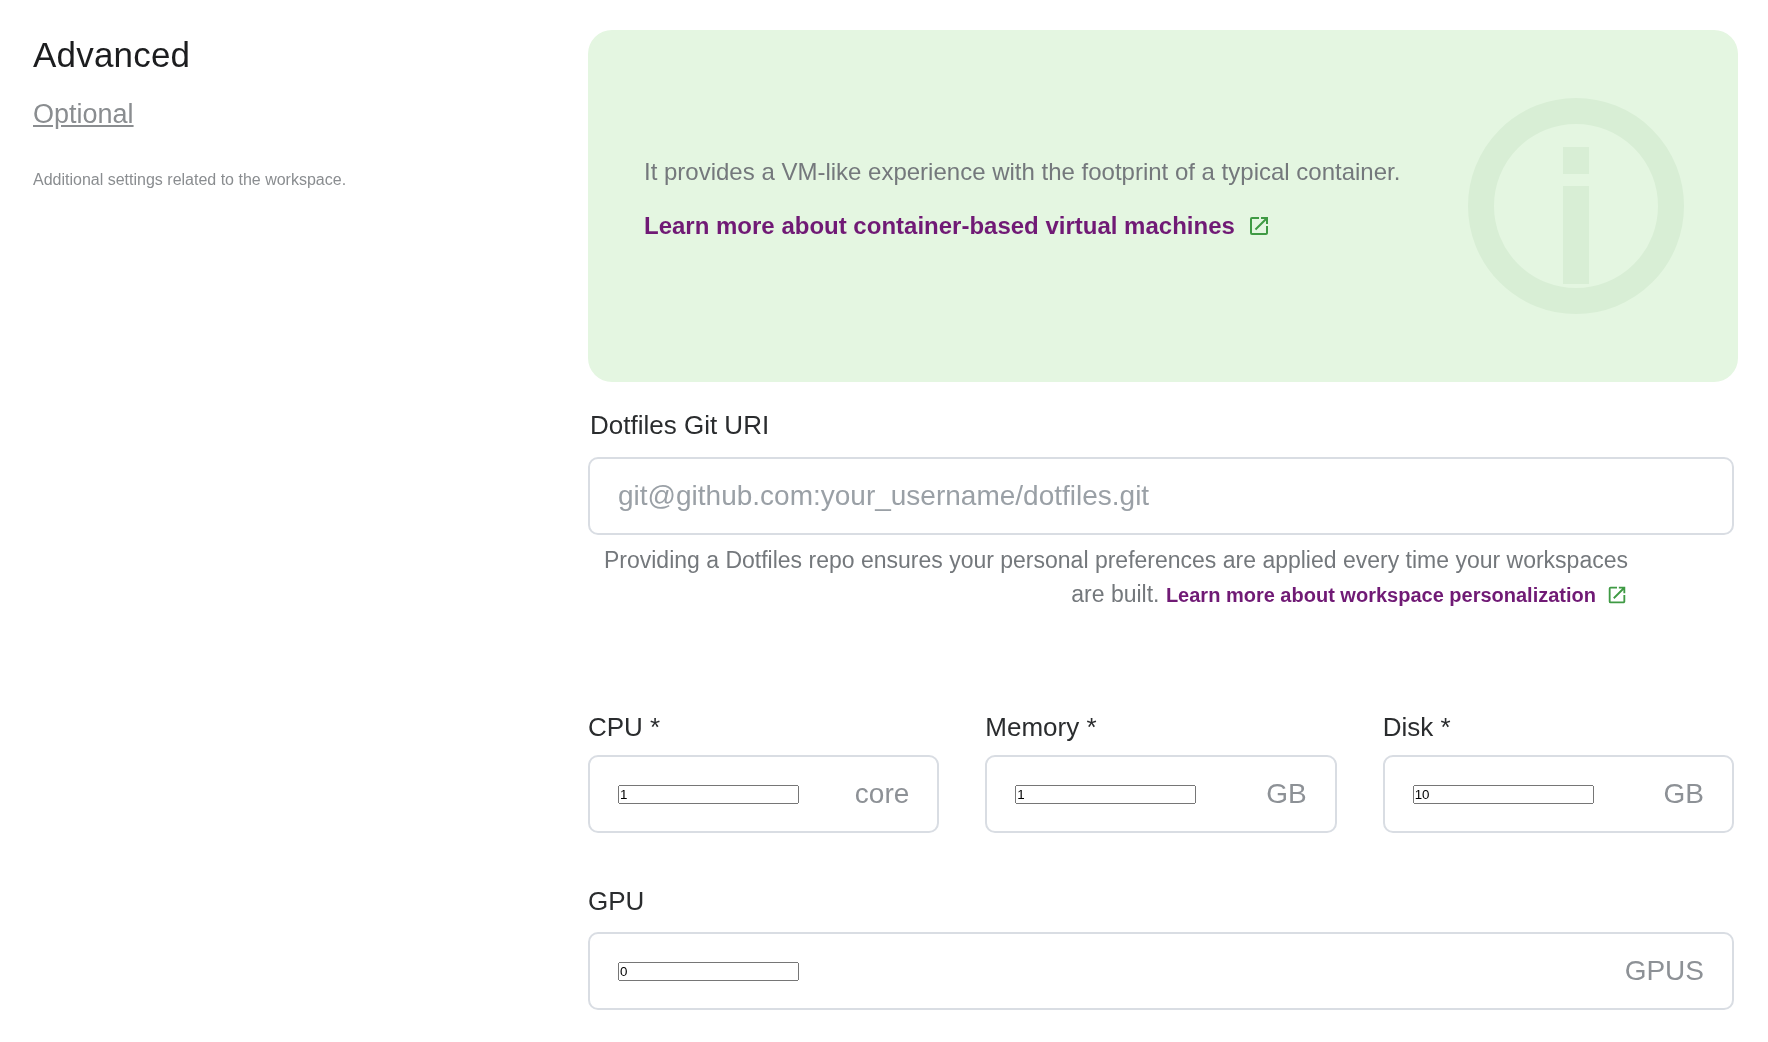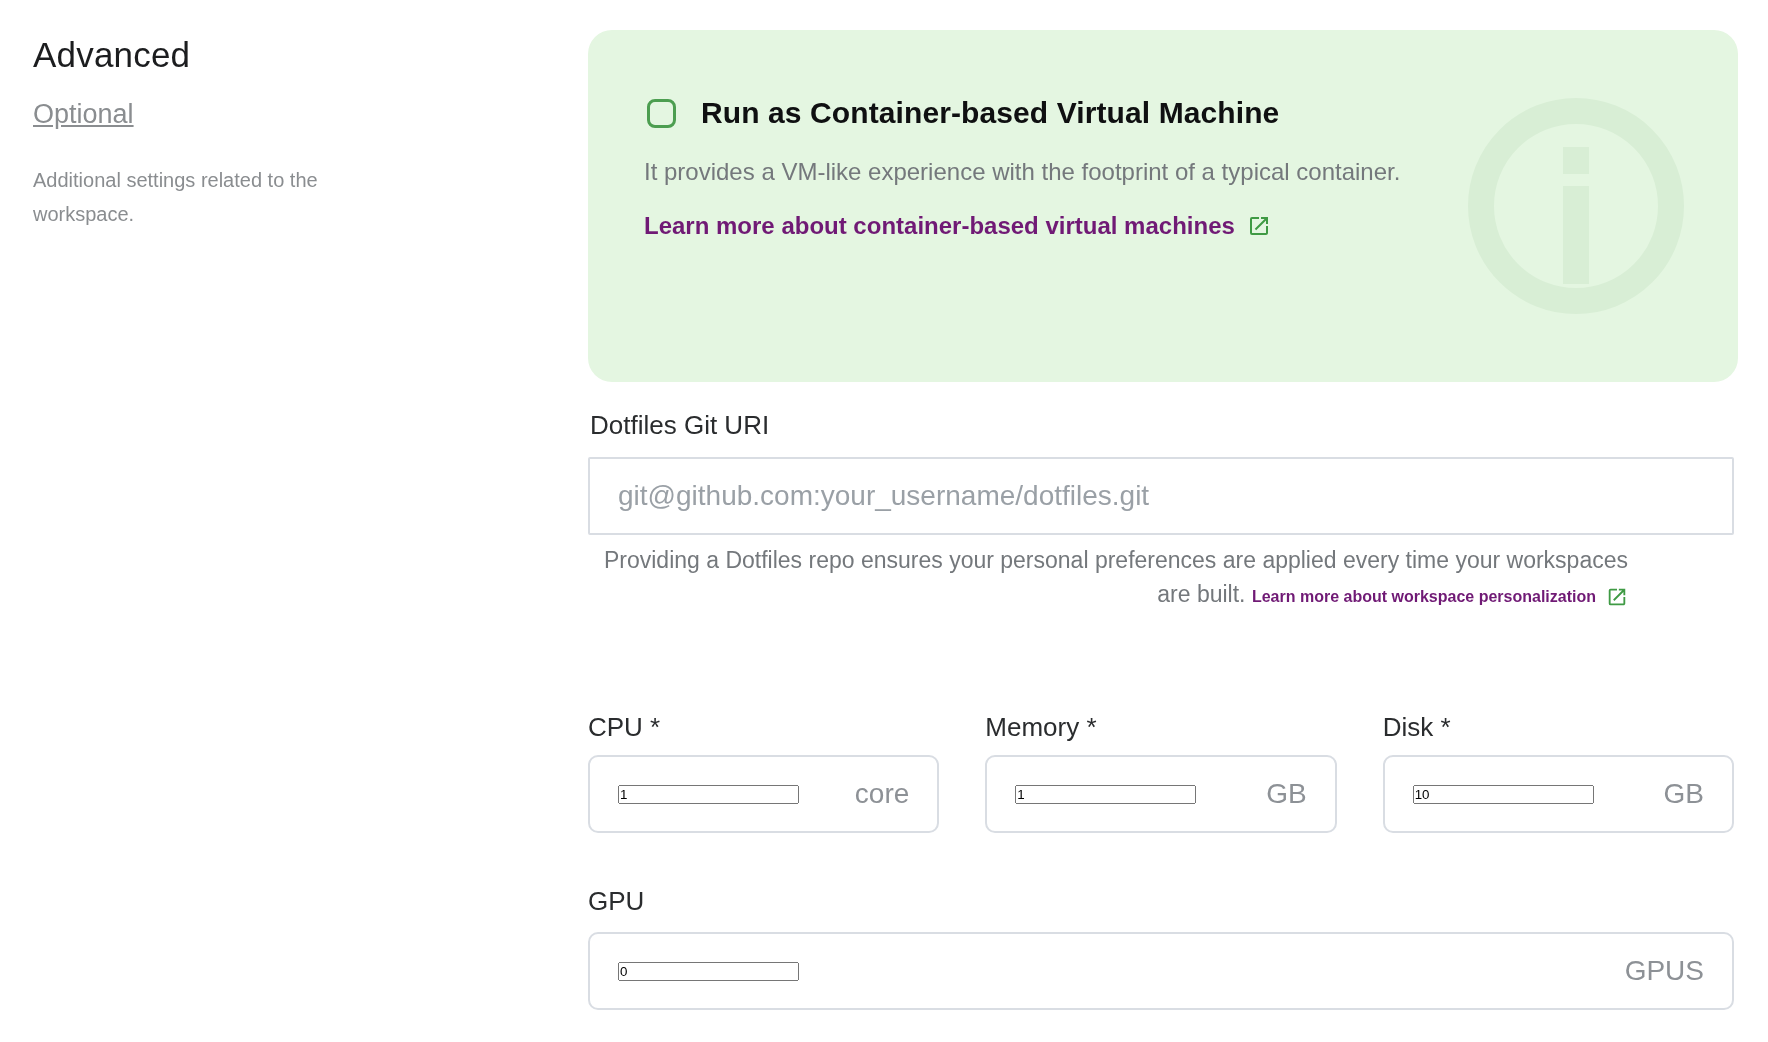--- a/index.html
+++ b/index.html
@@ -34,21 +34,21 @@
     margin-top: 20px;
     font-size: 27px;
     font-weight: 400;
     line-height: 34px;
     color: #8a8d90;
     text-decoration: underline;
   }
   .sidebar .description {
     margin-top: 32px;
     width: 340px;
-    font-size: 20px;
+    font-size: 16px;
     line-height: 34px;
     color: #8a8d90;
   }
 
   
   .cvm-box {
     position: absolute;
     left: 588px;
     top: 30px;
     width: 1150px;
@@ -125,21 +125,21 @@
   }
   .dotfiles-label { position: absolute; left: 590px; top: 410px; }
 
   .text-field {
     position: absolute;
     display: flex;
     align-items: center;
     justify-content: space-between;
     background: #ffffff;
     border: 2px solid #d9dde3;
-    border-radius: 2px;
+    border-radius: 10px;
     padding: 0 28px;
   }
   .dotfiles-input-wrap { left: 588px; top: 457px; width: 1146px; height: 78px; }
   .text-field input {
     flex: 1 1 auto;
     min-width: 0;
     border: none;
     outline: none;
     background: transparent;
     font-family: "Liberation Sans", sans-serif;
@@ -159,21 +159,21 @@
   .dotfiles-helper {
     position: absolute;
     left: 598px;
     top: 543px;
     width: 1030px;
     font-size: 23px;
     line-height: 34px;
     color: #74787c;
     text-align: right;
   }
-  .dotfiles-helper .green-link { font-size: 16px; }
+  .dotfiles-helper .green-link { font-size: 20px; }
   .dotfiles-helper .green-link .ext-icon { width: 22px; height: 22px; margin-left: 10px; }
 
   .resources-grid {
     position: absolute;
     left: 588px;
     top: 712px;
     width: 1146px;
     display: grid;
     grid-template-columns: 1fr 1fr 1fr;
     column-gap: 46px;
@@ -216,24 +216,20 @@
   </div>
 
   <div class="cvm-box">
 
     <svg class="cvm-watermark" width="216" height="226" viewBox="0 0 216 226">
       <circle cx="108" cy="113" r="95" fill="none" stroke="#d8eed5" stroke-width="26"></circle>
       <rect x="95" y="54" width="26" height="27" fill="#d8eed5"></rect>
       <rect x="95" y="93" width="26" height="98" fill="#d8eed5"></rect>
     </svg>
 
-    <div class="cvm-header">
-      <span class="cvm-checkbox" role="checkbox" aria-checked="false"></span>
-      <span class="cvm-title">Run as Container-based Virtual Machine</span>
-    </div>
 
     <div class="cvm-body">
       <p>It provides a VM-like experience with the footprint of a typical container.</p>
       <div class="cvm-link-row">
         <a class="green-link">
           <span>Learn more about container-based virtual machines</span>
           <span class="ext-icon">
             <svg viewBox="0 0 24 24">
                 <path d="M19 19H5V5h7V3H5a2 2 0 0 0-2 2v14a2 2 0 0 0 2 2h14c1.1 0 2-.9 2-2v-7h-2v7zM14 3v2h3.59l-9.83 9.83 1.41 1.41L19 6.41V10h2V3h-7z"></path>
               </svg>

